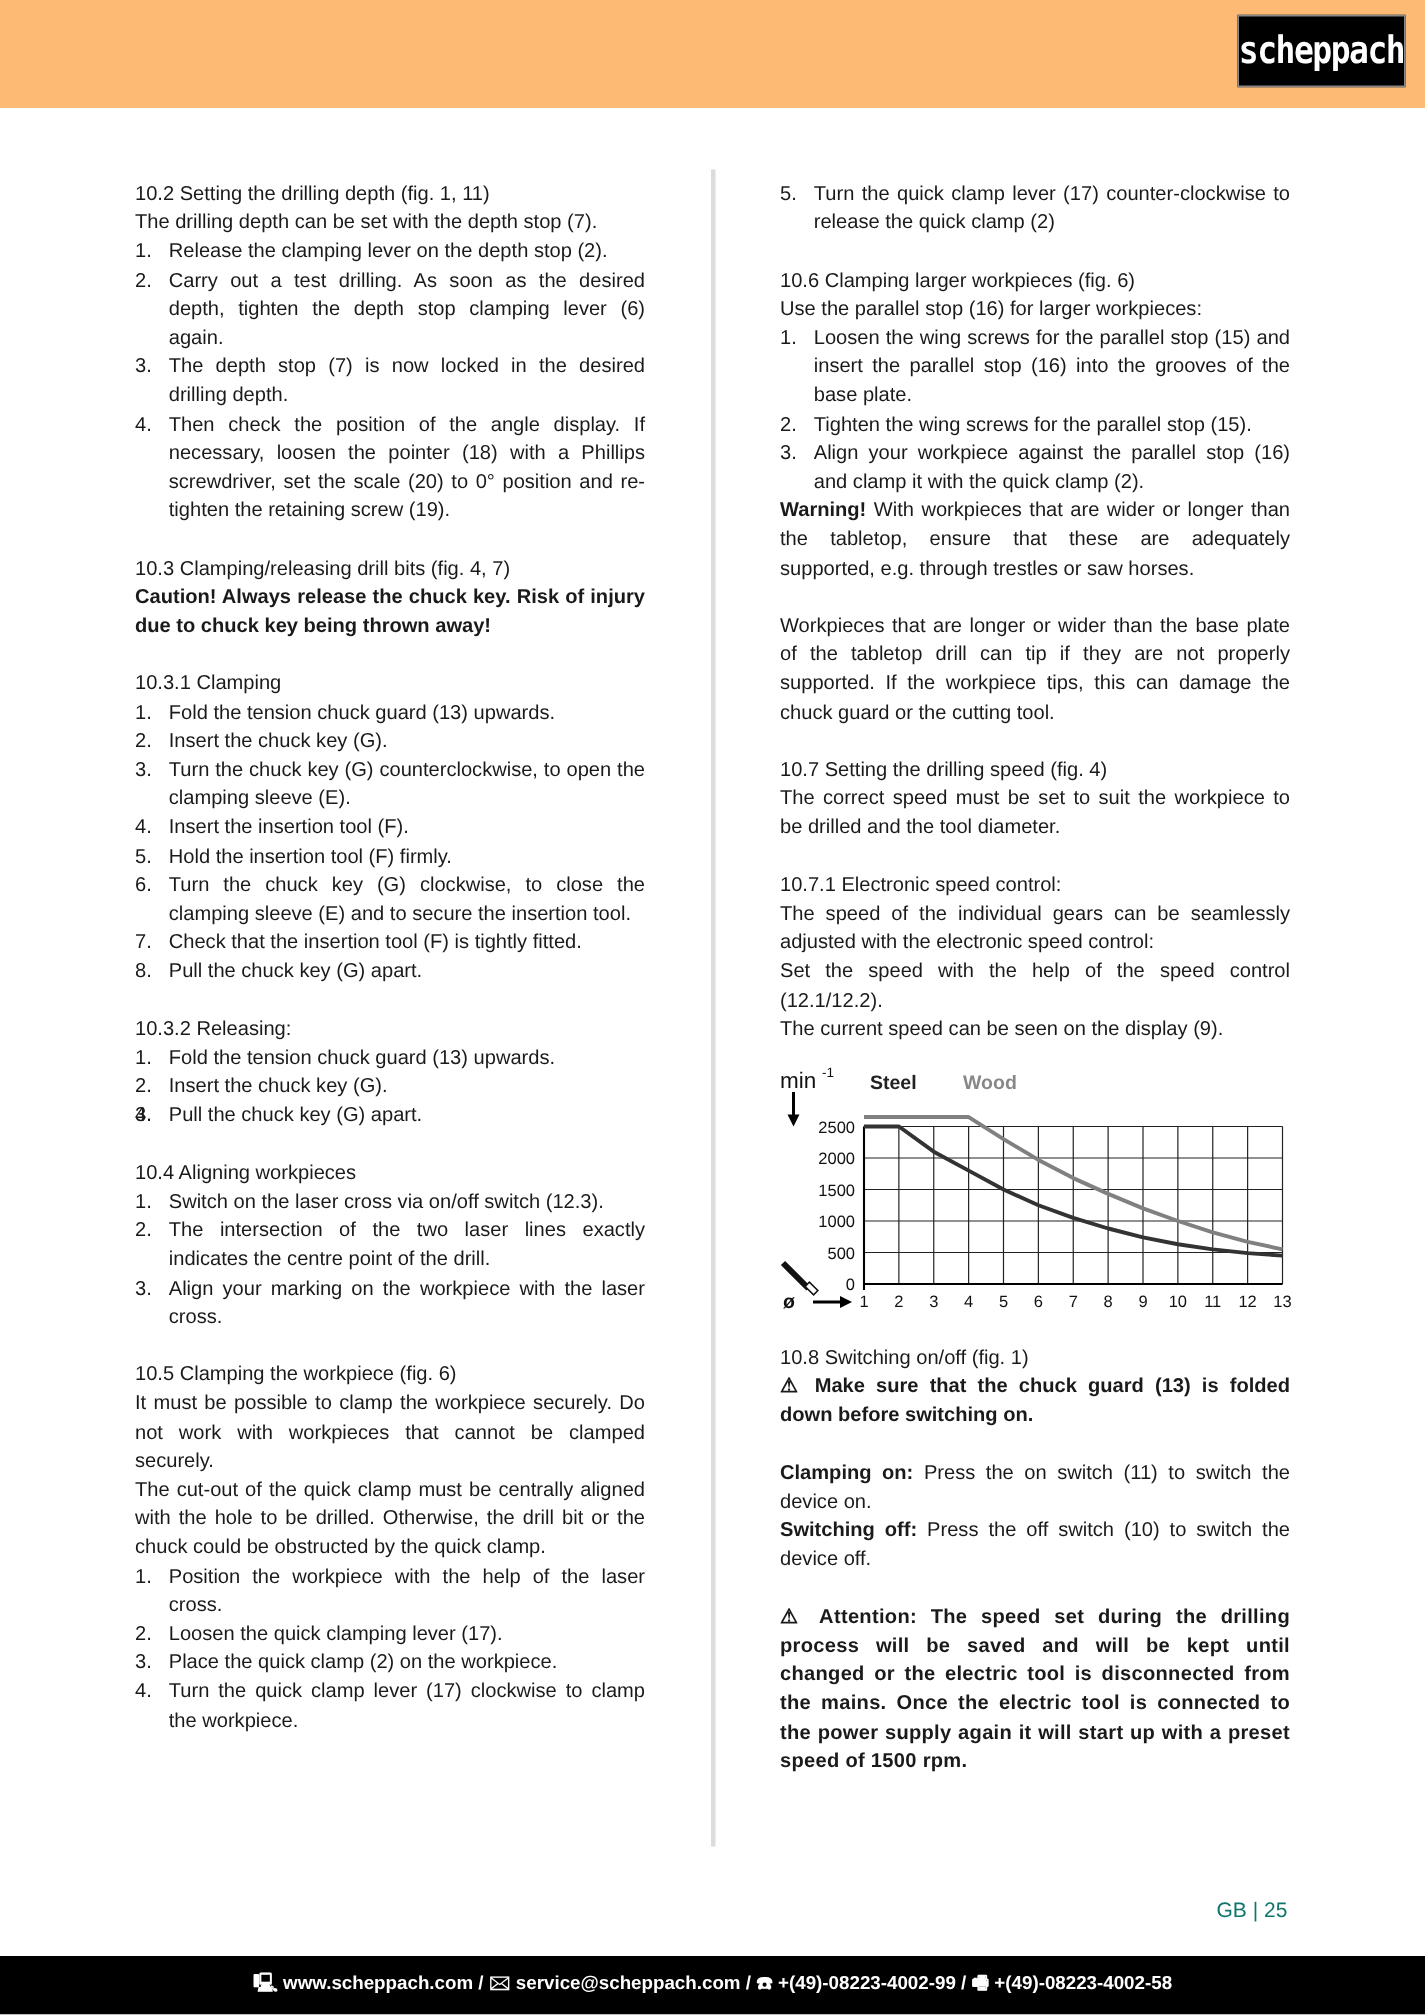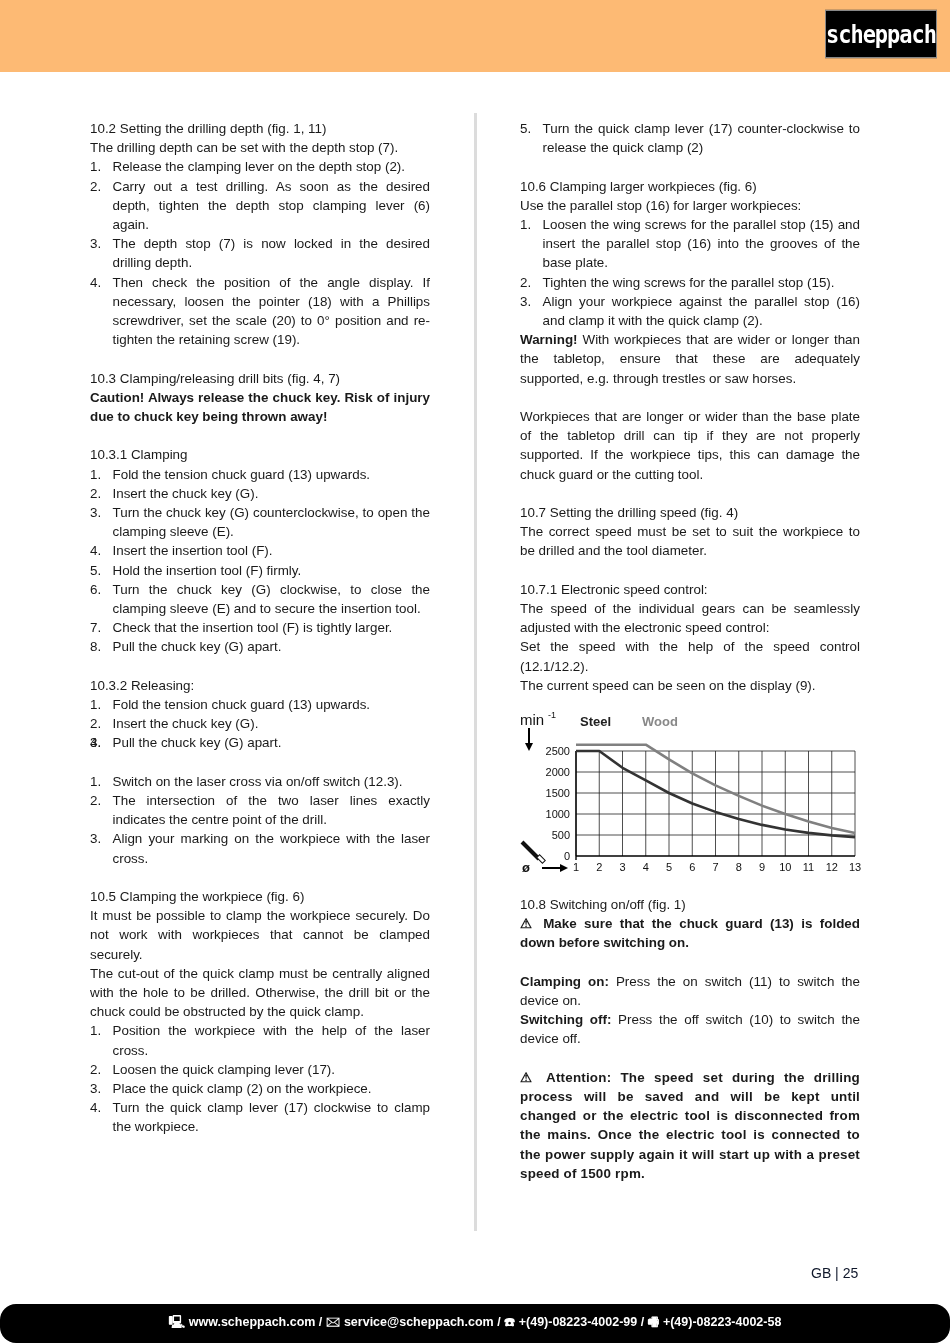--- a/index.html
+++ b/index.html
@@ -14,23 +14,23 @@
   .col.right { left:520px; }
   .divider { position:absolute; left:474px; top:113px; width:3px; height:1118px; background:#dcdcdc; }
   p { text-align:justify; }
   .h { font-weight:normal; }
   .b { font-weight:bold; text-align:justify; }
   .gap { height:19.2px; }
   ol { list-style:none; }
   ol li { position:relative; padding-left:22.5px; text-align:justify; }
   ol li .n { position:absolute; left:0; top:0; }
   .chart { position:relative; width:350px; height:170px; margin-top:16px; }
-  .pagenum { position:absolute; left:811px; top:1265px; font-size:14px; color:#0f172a; }
+  .pagenum { position:absolute; left:811px; top:1265px; font-size:14px; color:#0f766e; }
   .footer { position:absolute; left:0; top:1304px; width:950px; height:39px; background:#000; color:#fff;
-            font-weight:bold; font-size:12.5px; display:flex; align-items:center; justify-content:center;border-radius:16px; }
+            font-weight:bold; font-size:12.5px; display:flex; align-items:center; justify-content:center; }
 </style>
 </head>
 <body>
 
 <div class="topbar">
   <div class="logo">scheppach</div>
 </div>
 
 <div class="divider"></div>
 
@@ -48,32 +48,33 @@
   <p class="b">Caution! Always release the chuck key. Risk of injury due to chuck key being thrown away!</p>
   <div class="gap"></div>
   <div class="h">10.3.1 Clamping</div>
   <ol>
     <li><span class="n">1.</span><span>Fold the tension chuck guard (13) upwards.</span></li>
     <li><span class="n">2.</span><span>Insert the chuck key (G).</span></li>
     <li><span class="n">3.</span><span>Turn the chuck key (G) counterclockwise, to open the clamping sleeve (E).</span></li>
     <li><span class="n">4.</span><span>Insert the insertion tool (F).</span></li>
     <li><span class="n">5.</span><span>Hold the insertion tool (F) firmly.</span></li>
     <li><span class="n">6.</span><span>Turn the chuck key (G) clockwise, to close the clamping sleeve (E) and to secure the insertion tool.</span></li>
-    <li><span class="n">7.</span><span>Check that the insertion tool (F) is tightly larger.</span></li>
+    <li><span class="n">7.</span><span>Check that the insertion tool (F) is tightly fitted.</span></li>
     <li><span class="n">8.</span><span>Pull the chuck key (G) apart.</span></li>
   </ol>
   <div class="gap"></div>
   <div class="h">10.3.2 Releasing:</div>
   <ol>
     <li><span class="n">1.</span><span>Fold the tension chuck guard (13) upwards.</span></li>
     <li><span class="n">2.</span><span>Insert the chuck key (G).</span></li>
     <li><span class="n">3.</span></li>
     <li><span class="n">4.</span><span>Pull the chuck key (G) apart.</span></li>
   </ol>
   <div class="gap"></div>
+  <div class="h">10.4 Aligning workpieces</div>
   <ol>
     <li><span class="n">1.</span><span>Switch on the laser cross via on/off switch (12.3).</span></li>
     <li><span class="n">2.</span><span>The intersection of the two laser lines exactly indicates the centre point of the drill.</span></li>
     <li><span class="n">3.</span><span>Align your marking on the workpiece with the laser cross.</span></li>
   </ol>
   <div class="gap"></div>
   <div class="h">10.5 Clamping the workpiece (fig. 6)</div>
   <p>It must be possible to clamp the workpiece securely. Do not work with workpieces that cannot be clamped securely.</p>
   <p>The cut-out of the quick clamp must be centrally aligned with the hole to be drilled. Otherwise, the drill bit or the chuck could be obstructed by the quick clamp.</p>
   <ol>

